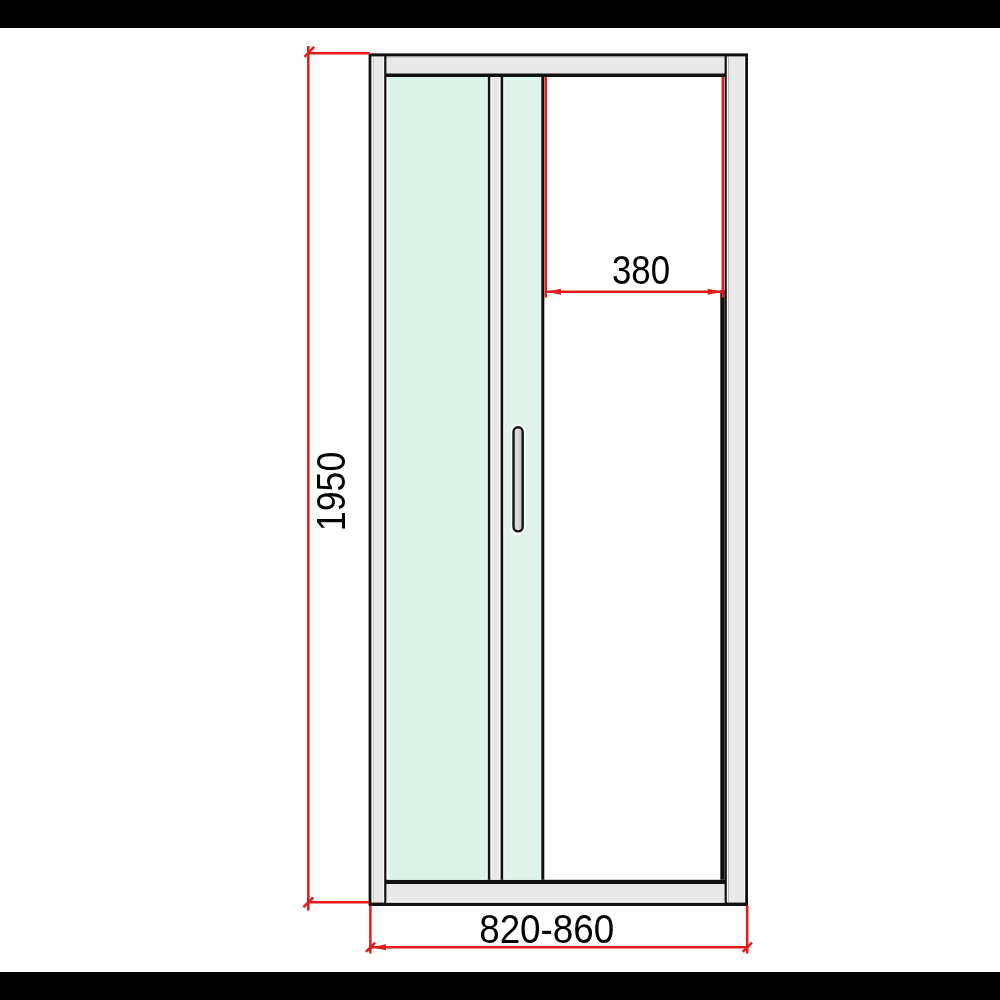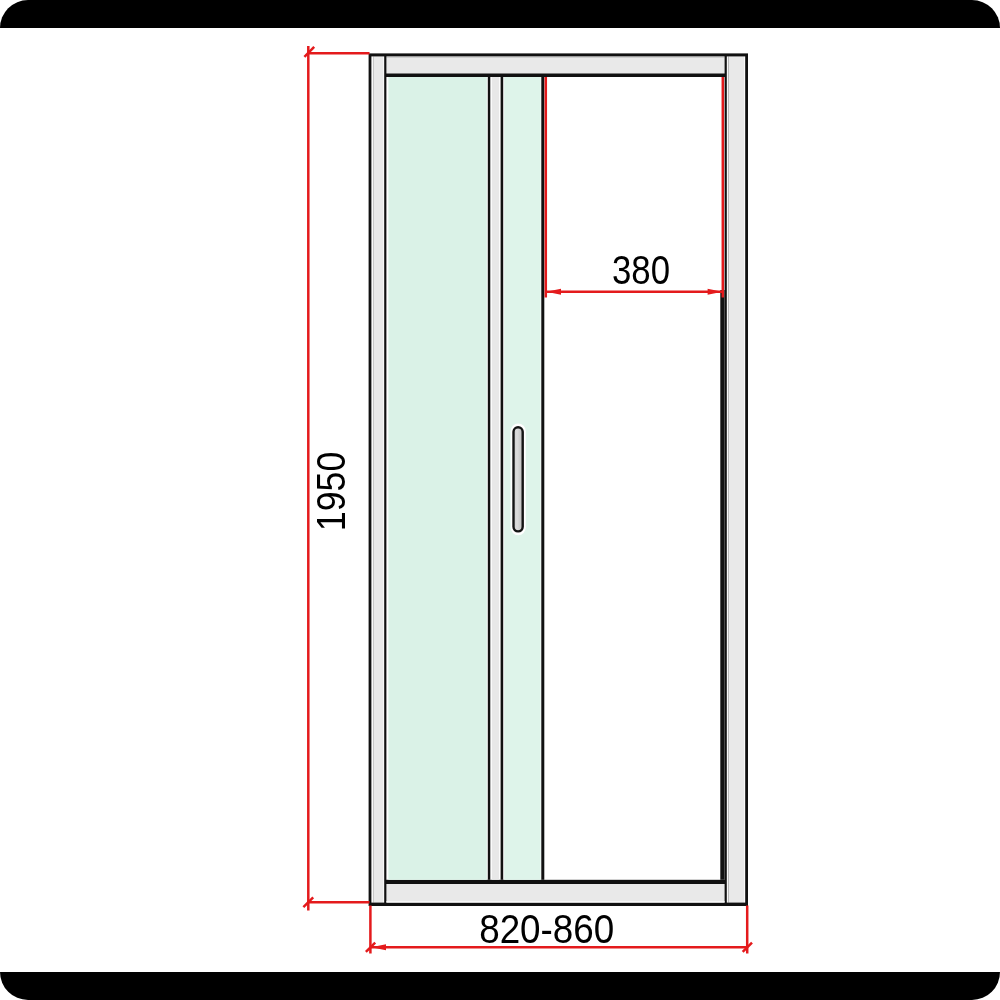--- a/index.html
+++ b/index.html
@@ -1,16 +1,16 @@
 <!DOCTYPE html>
 <html><head>
 <meta charset="utf-8">
 <style>
   html,body{margin:0;padding:0;background:#fff;}
-  #page{position:relative;width:1000px;height:1000px;background:#fff;overflow:hidden;border-radius:28px;}
+  #page{position:relative;width:1000px;height:1000px;background:#fff;overflow:hidden;}
   svg{display:block;}
   text{font-family:"Liberation Sans",sans-serif;fill:#000;}
 </style>
 </head>
 <body>
 <div id="page">
 <svg width="1000" height="1000" viewBox="0 0 1000 1000">
   <defs>
     <linearGradient id="hg" x1="0" y1="0" x2="1" y2="0">
       <stop offset="0" stop-color="#cccccc"></stop>

